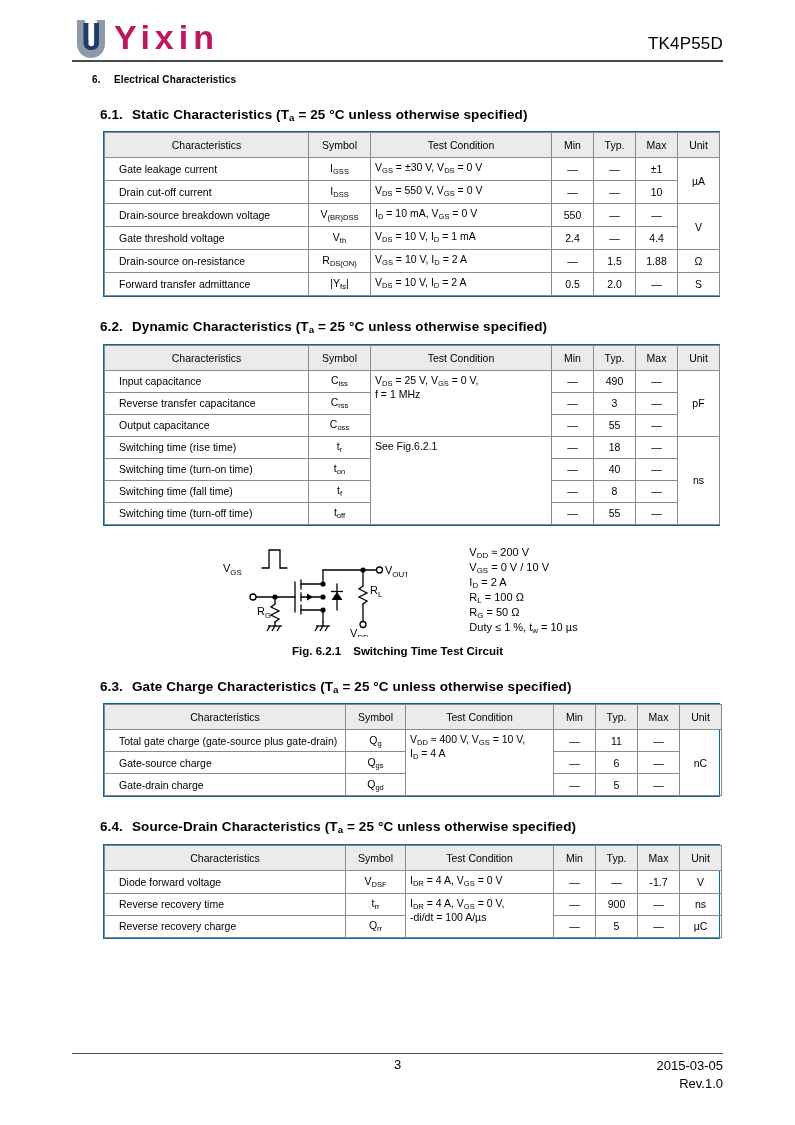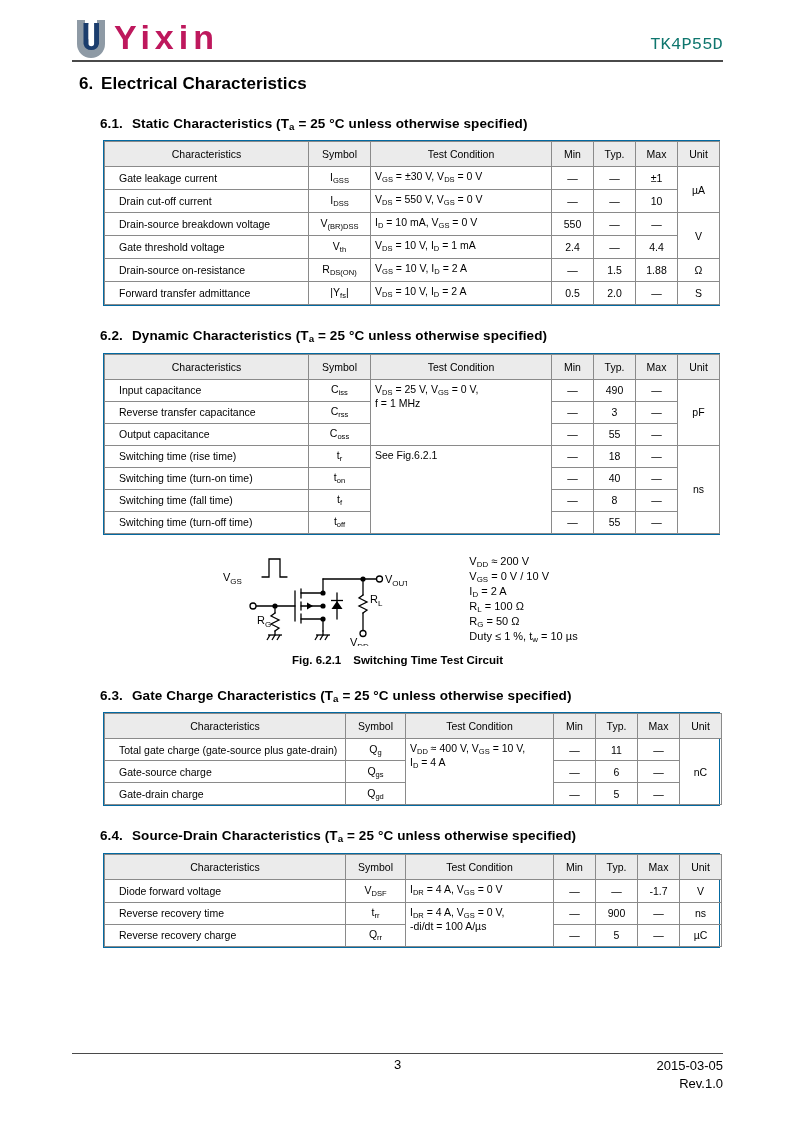--- a/index.html
+++ b/index.html
@@ -46,35 +46,34 @@
   .logo-text {
     font-size: 34px;
     font-weight: bold;
     letter-spacing: 5px;
     color: #be185d;
     line-height: 1;
     margin-bottom: 2px;
   }
   .part-number {
     font-size: 17px;
-    color: #0f766e;
+    color: #000000;
     margin-bottom: 4px;
     letter-spacing: 0.2px;
-    font-family: Liberation Mono, monospace;
   }
   .rule-top {
     border-bottom: 2px solid #4a4a4a;
     margin: 0 0 12px 0;
   }
 
   
   h1.sec {
-    font-size: 17px;
+    font-size: 10px;
     font-weight: bold;
-    margin: 4px 0 10px 7px;
+    margin: 4px 0 10px 20px;
     letter-spacing: 0.1px;
   }
   h1.sec .num { display: inline-block; width: 22px; }
 
   h2.subsec {
     font-size: 13.5px;
     font-weight: bold;
     margin: 14px 0 8px 28px;
     letter-spacing: 0.1px;
   }

